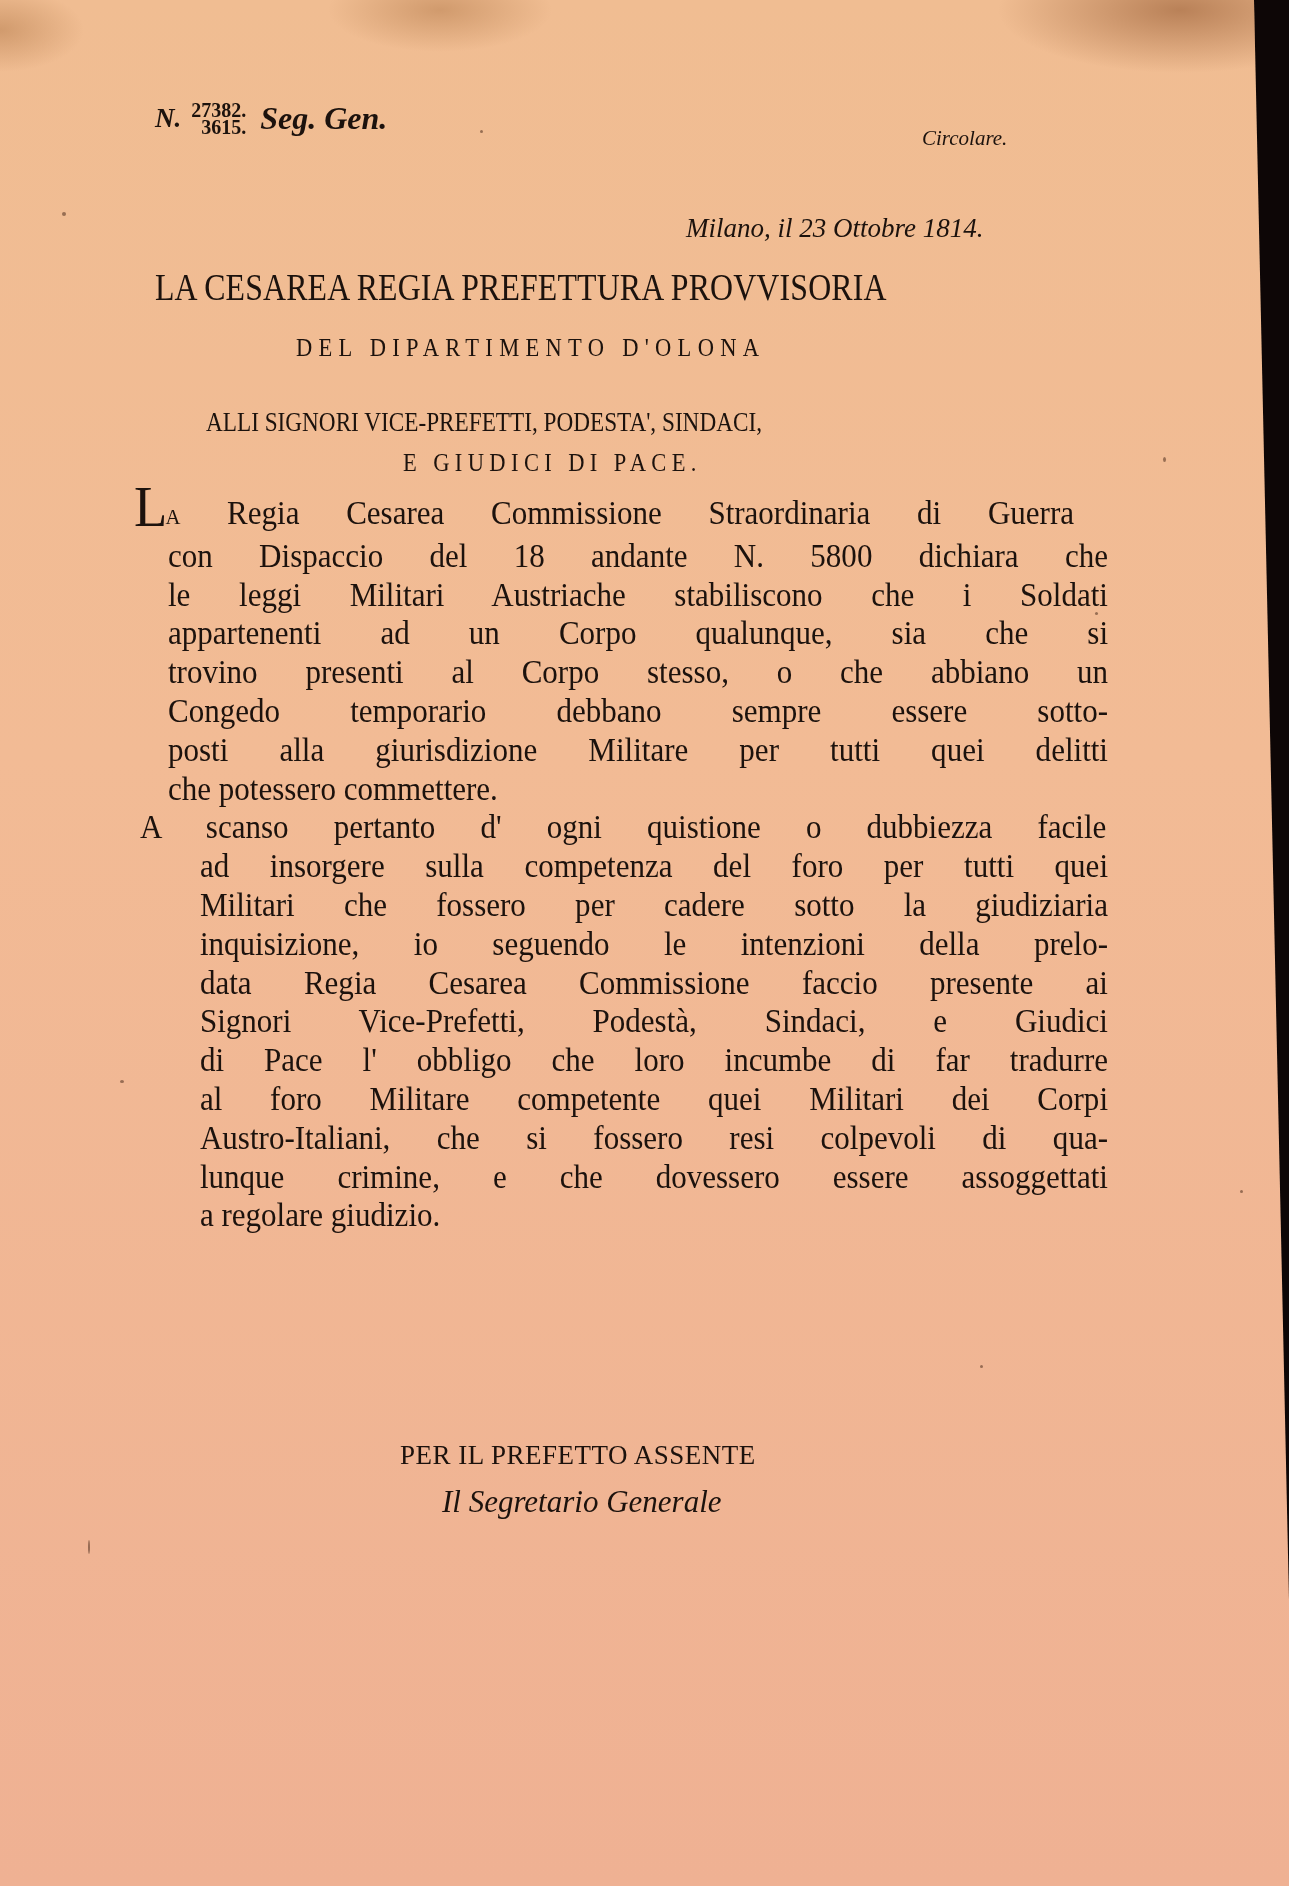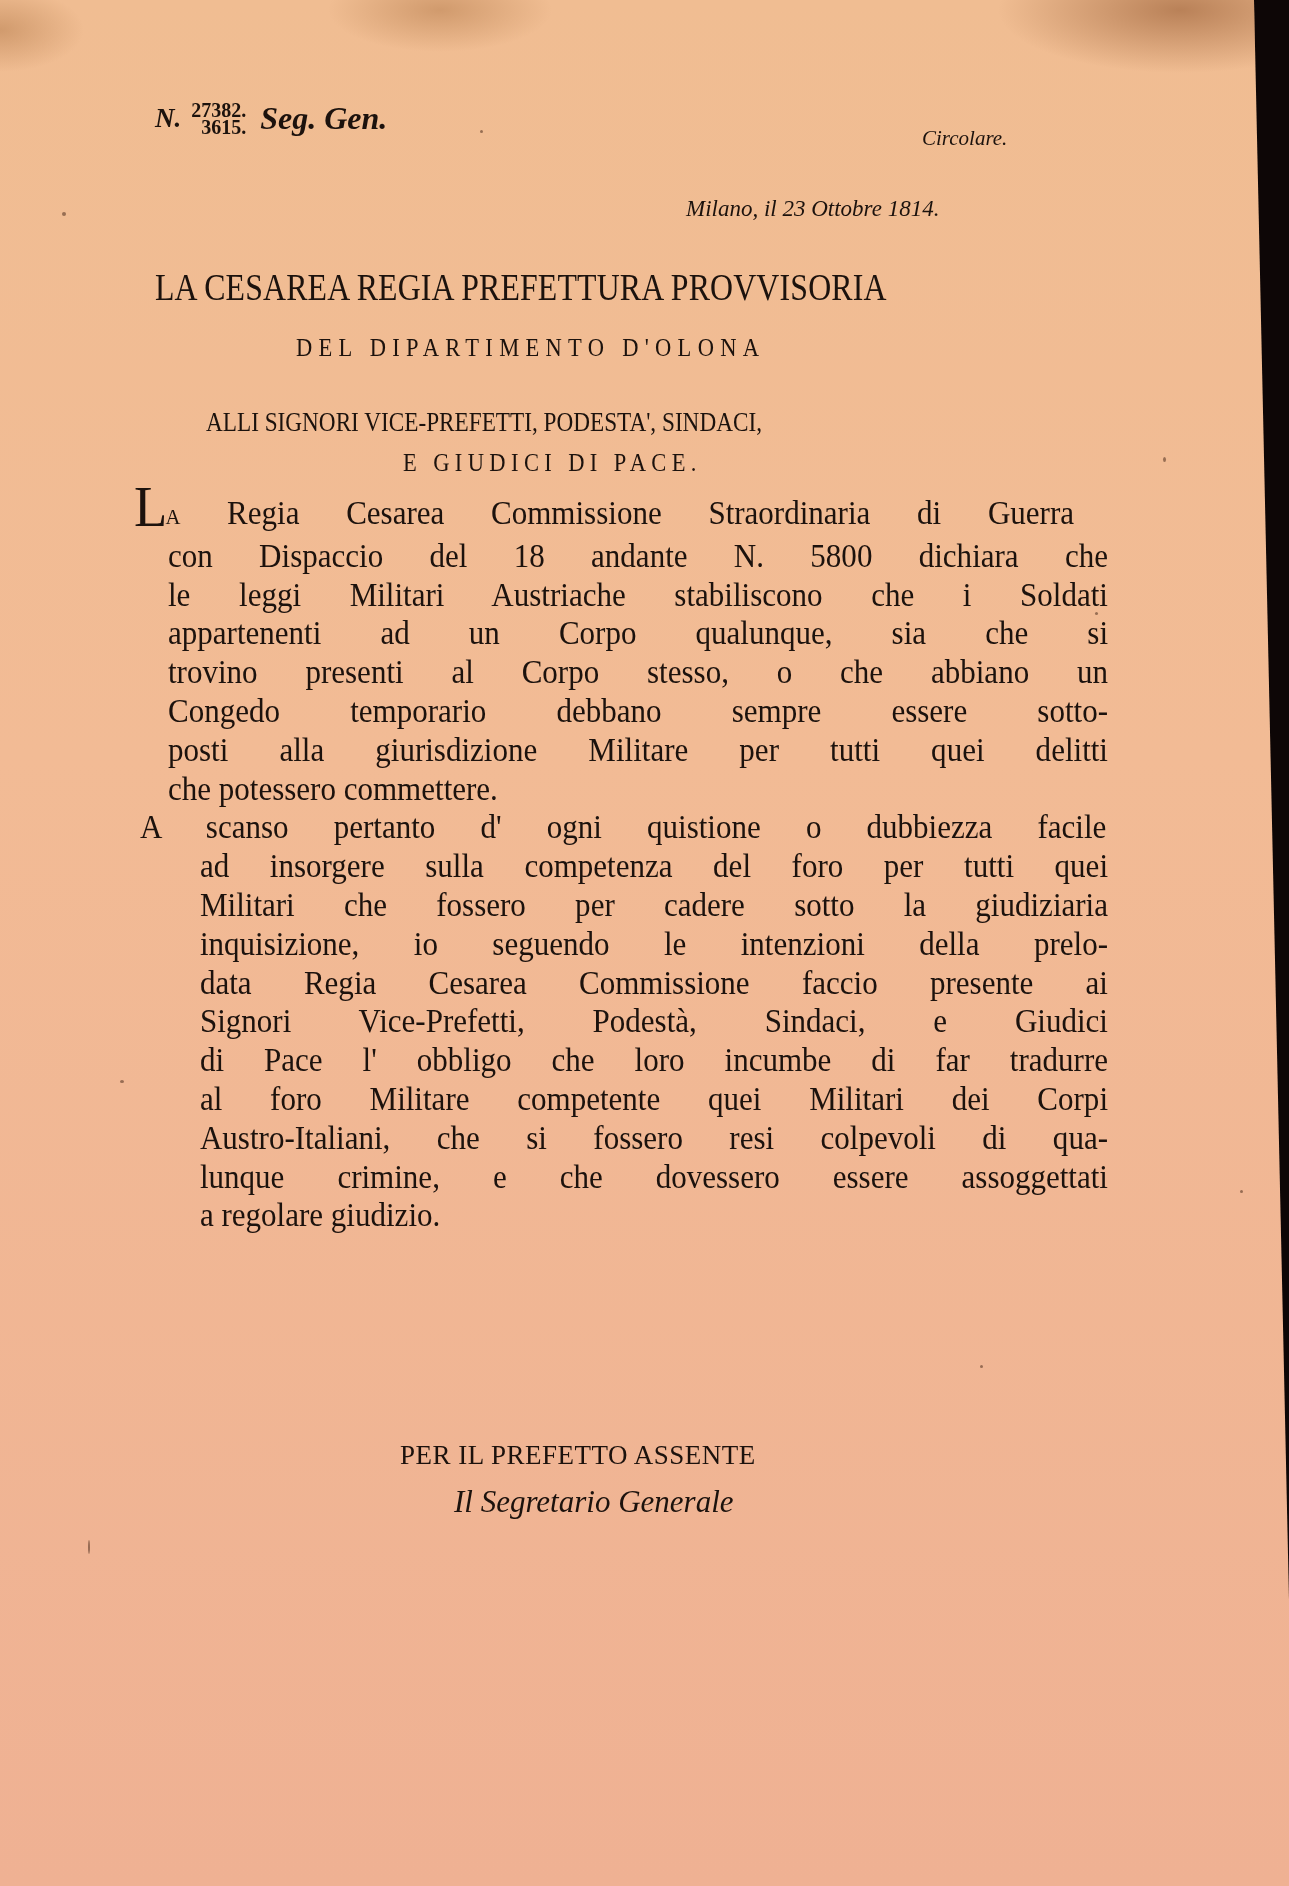--- a/index.html
+++ b/index.html
@@ -47,23 +47,23 @@
     }
     .refnum .stack span:last-child { padding-left: 12px; }
     .refnum .seg { font-size: 32px; }
 
     .circolare {
       left: 922px; top: 126px;
       font-style: italic;
       font-size: 21px;
     }
     .dateline {
-      left: 686px; top: 196px;
-      font-style: italic;
-      font-size: 23px;
+      left: 686px; top: 213px;
+      font-style: italic;
+      font-size: 27px;
     }
 
     .title {
       left: 155px; top: 266px;
       font-size: 37px;
       letter-spacing: 0.2px;
       transform: scaleX(0.86);
       transform-origin: left center;
     }
     .subtitle {
@@ -116,21 +116,20 @@
 
     .sig1 {
       left: 400px; top: 1440px;
       font-size: 27px;
       letter-spacing: 0.5px;
     }
     .sig2 {
       left: 442px; top: 1484px;
       font-style: italic;
       font-size: 31px;
-      margin-left: 12px;
     }
     .sig3 {
       left: 383px; top: 1542px;
       font-size: 32px;
     }
     .sig3 .name {
       letter-spacing: 8px;
       font-size: 34px;
       margin-left: 14px;
     }

